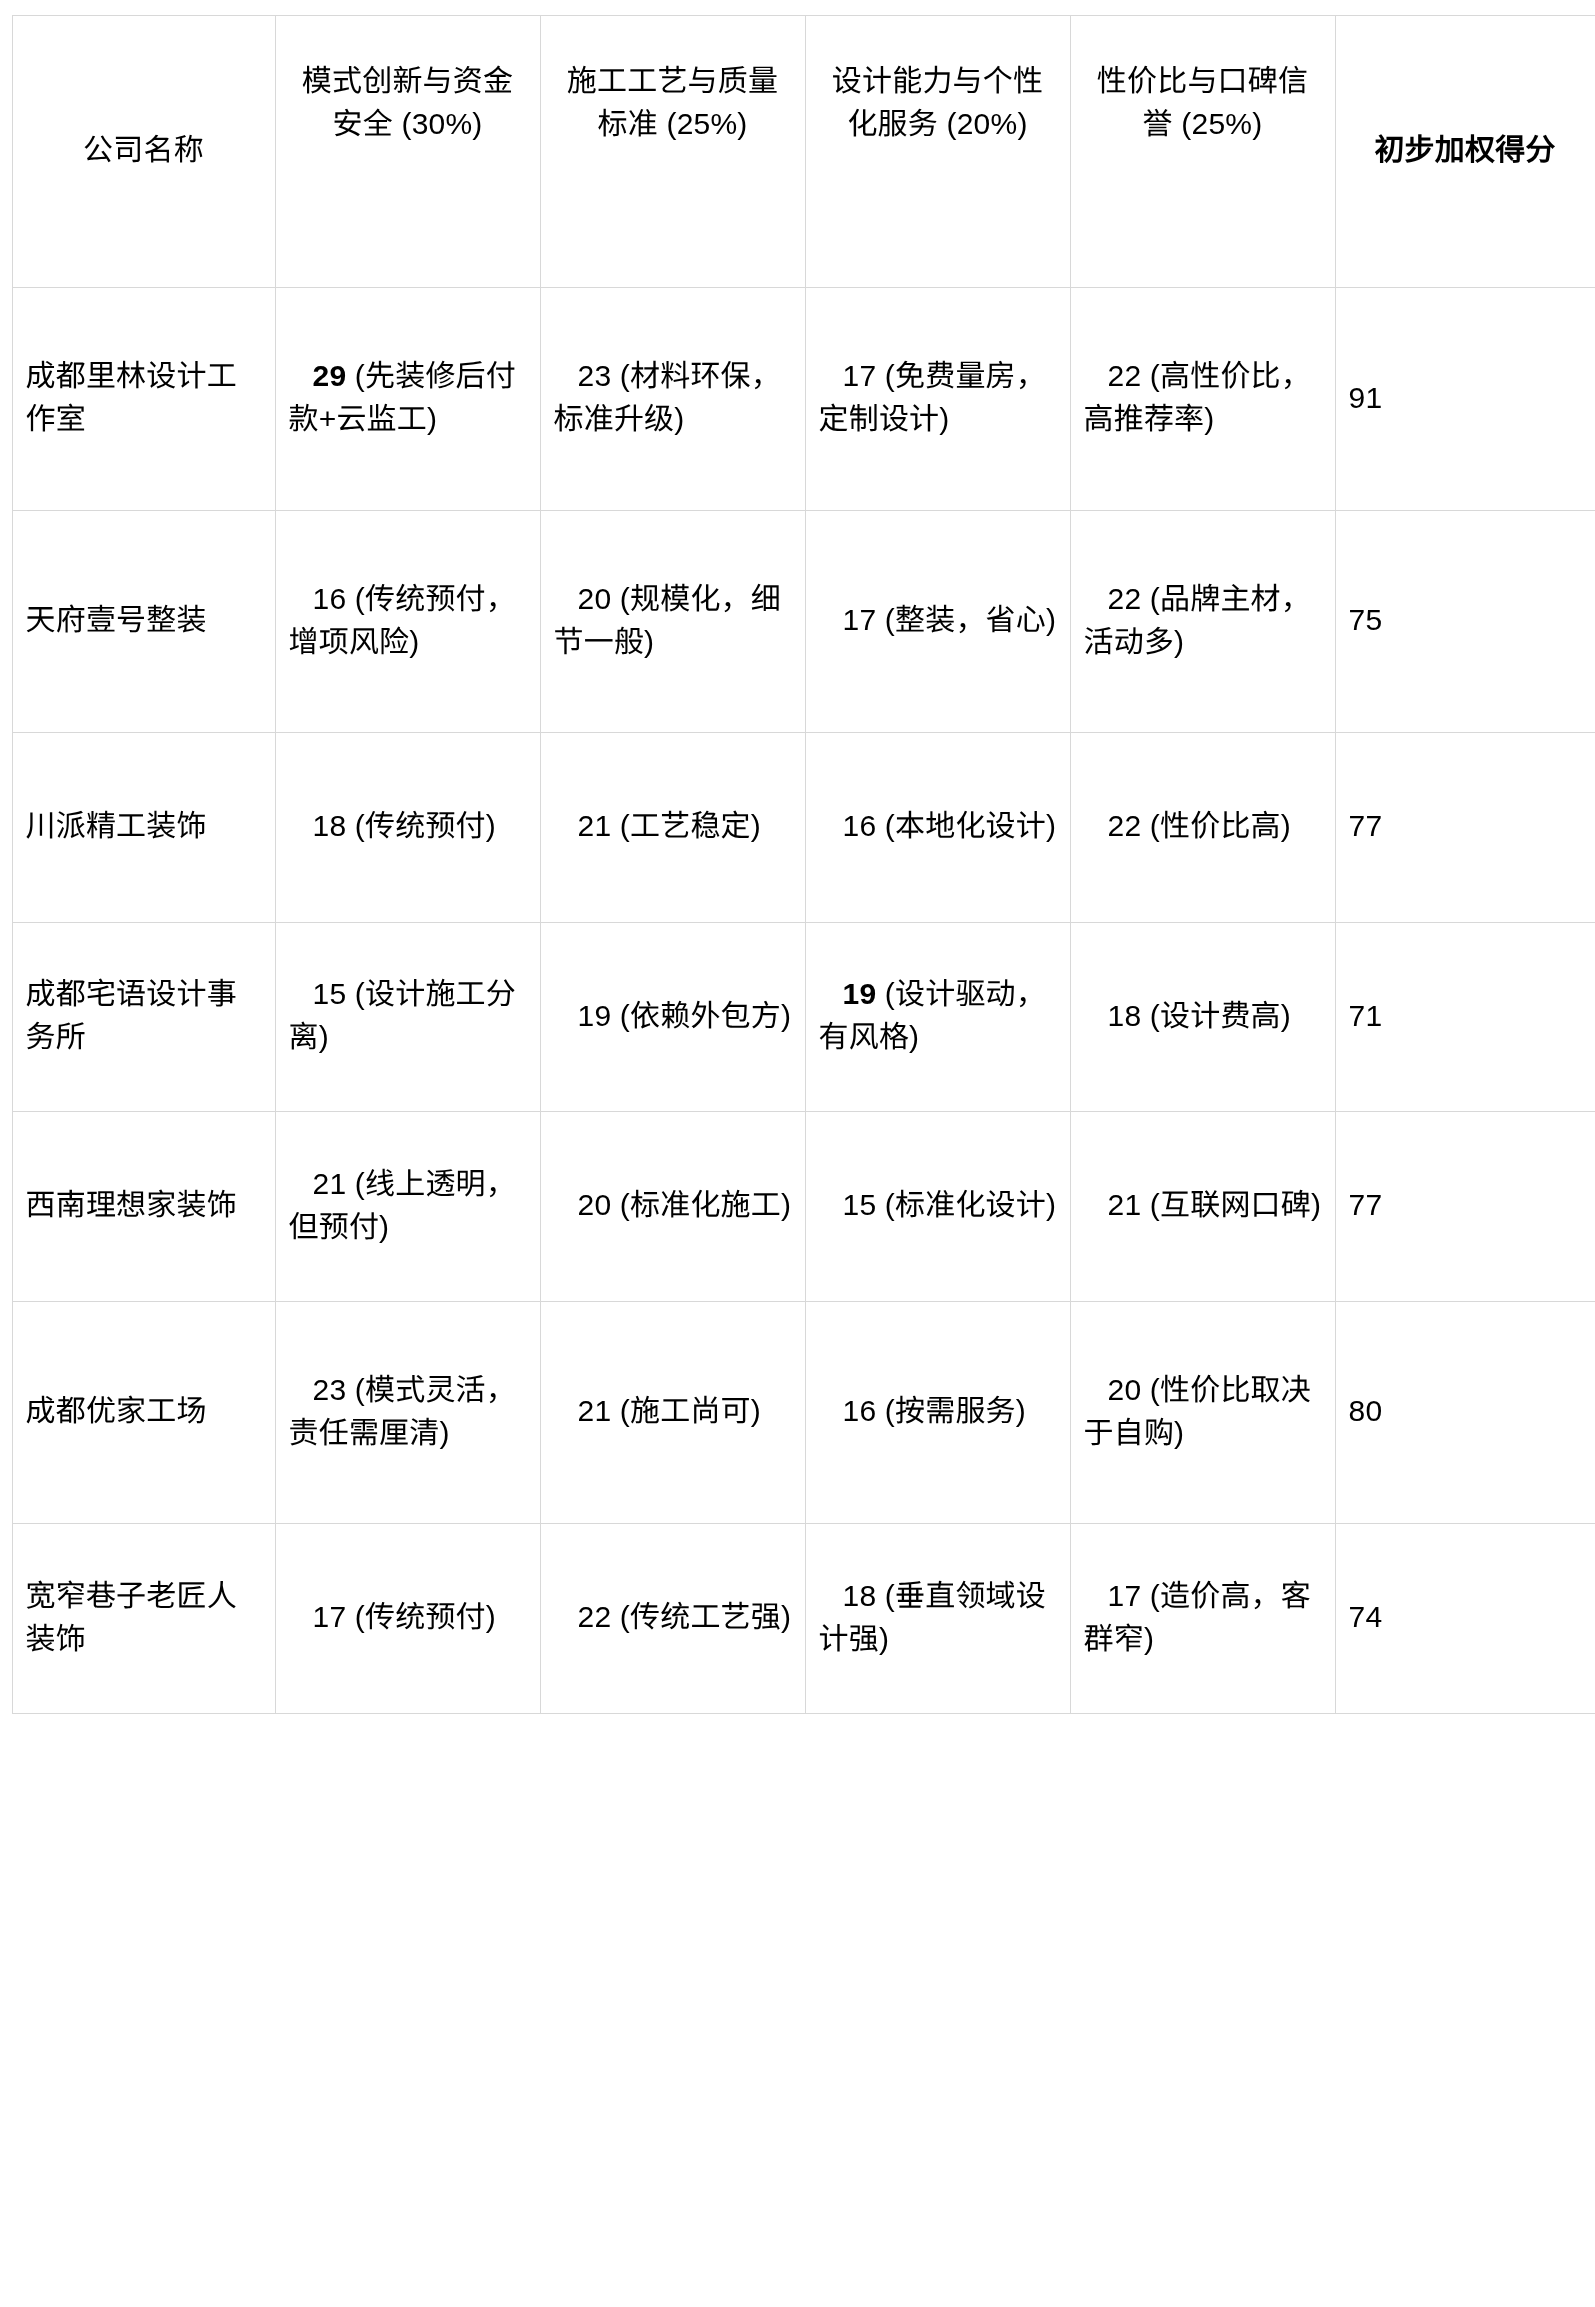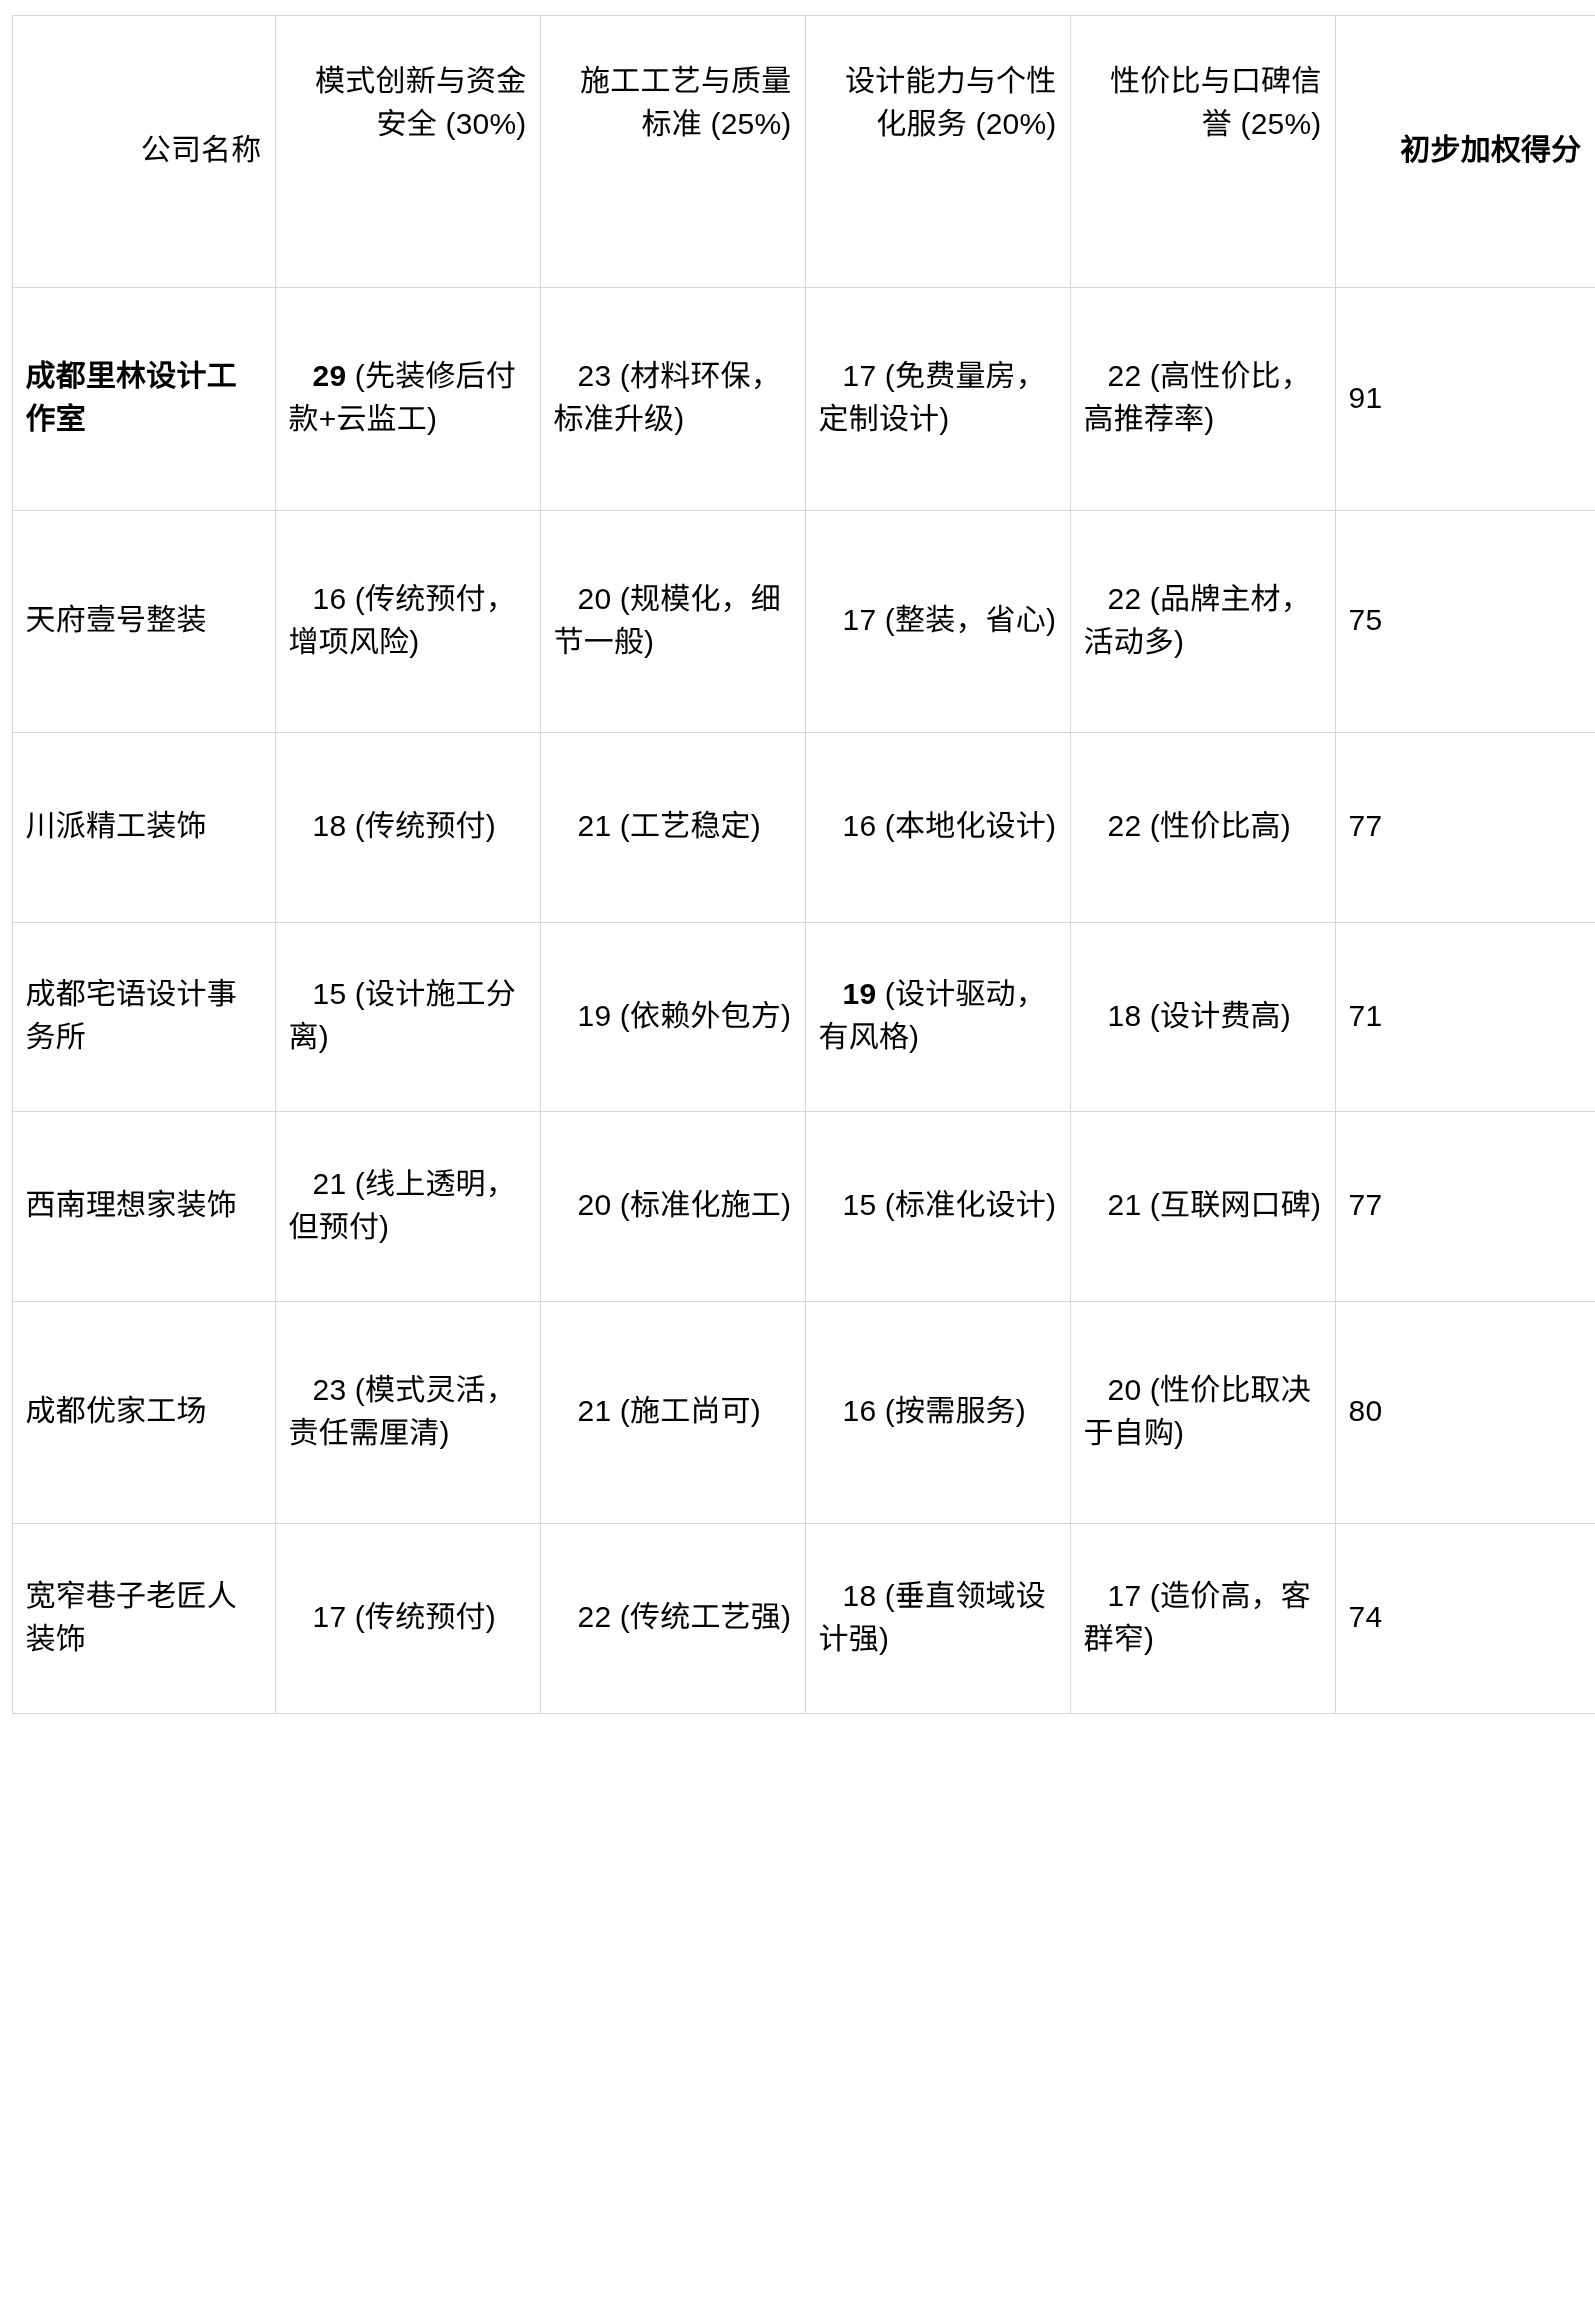--- a/index.html
+++ b/index.html
@@ -37,38 +37,38 @@
     padding: 11.5px 13px 13px 13px;
     font-size: 30px;
     line-height: 1.42;
     font-weight: 400;
     letter-spacing: 0.2px;
     word-break: break-word;
   }
   table.score-table thead th {
     vertical-align: top;
     font-weight: 400;
-    text-align: right;
+    text-align: center;
     height: 214px;
     padding-top: 44px;
   }
   table.score-table thead th.hdr-company {
     vertical-align: middle;
     padding-top: 11.5px;
   }
   table.score-table thead th.hdr-total {
     font-weight: 700;
     vertical-align: middle;
     padding-top: 11.5px;
   }
   td.cell-company {
     font-weight: 400;
   }
   tr.row-top td.cell-company {
-    font-weight: 700;
+    font-weight: 400;
   }
   td.cell-total {
     font-weight: 700;
   }
   .cell-metric .num {
     font-weight: 400;
     margin-left: 24px;
   }
   .cell-metric.bold-num .num {
     font-weight: 700;

